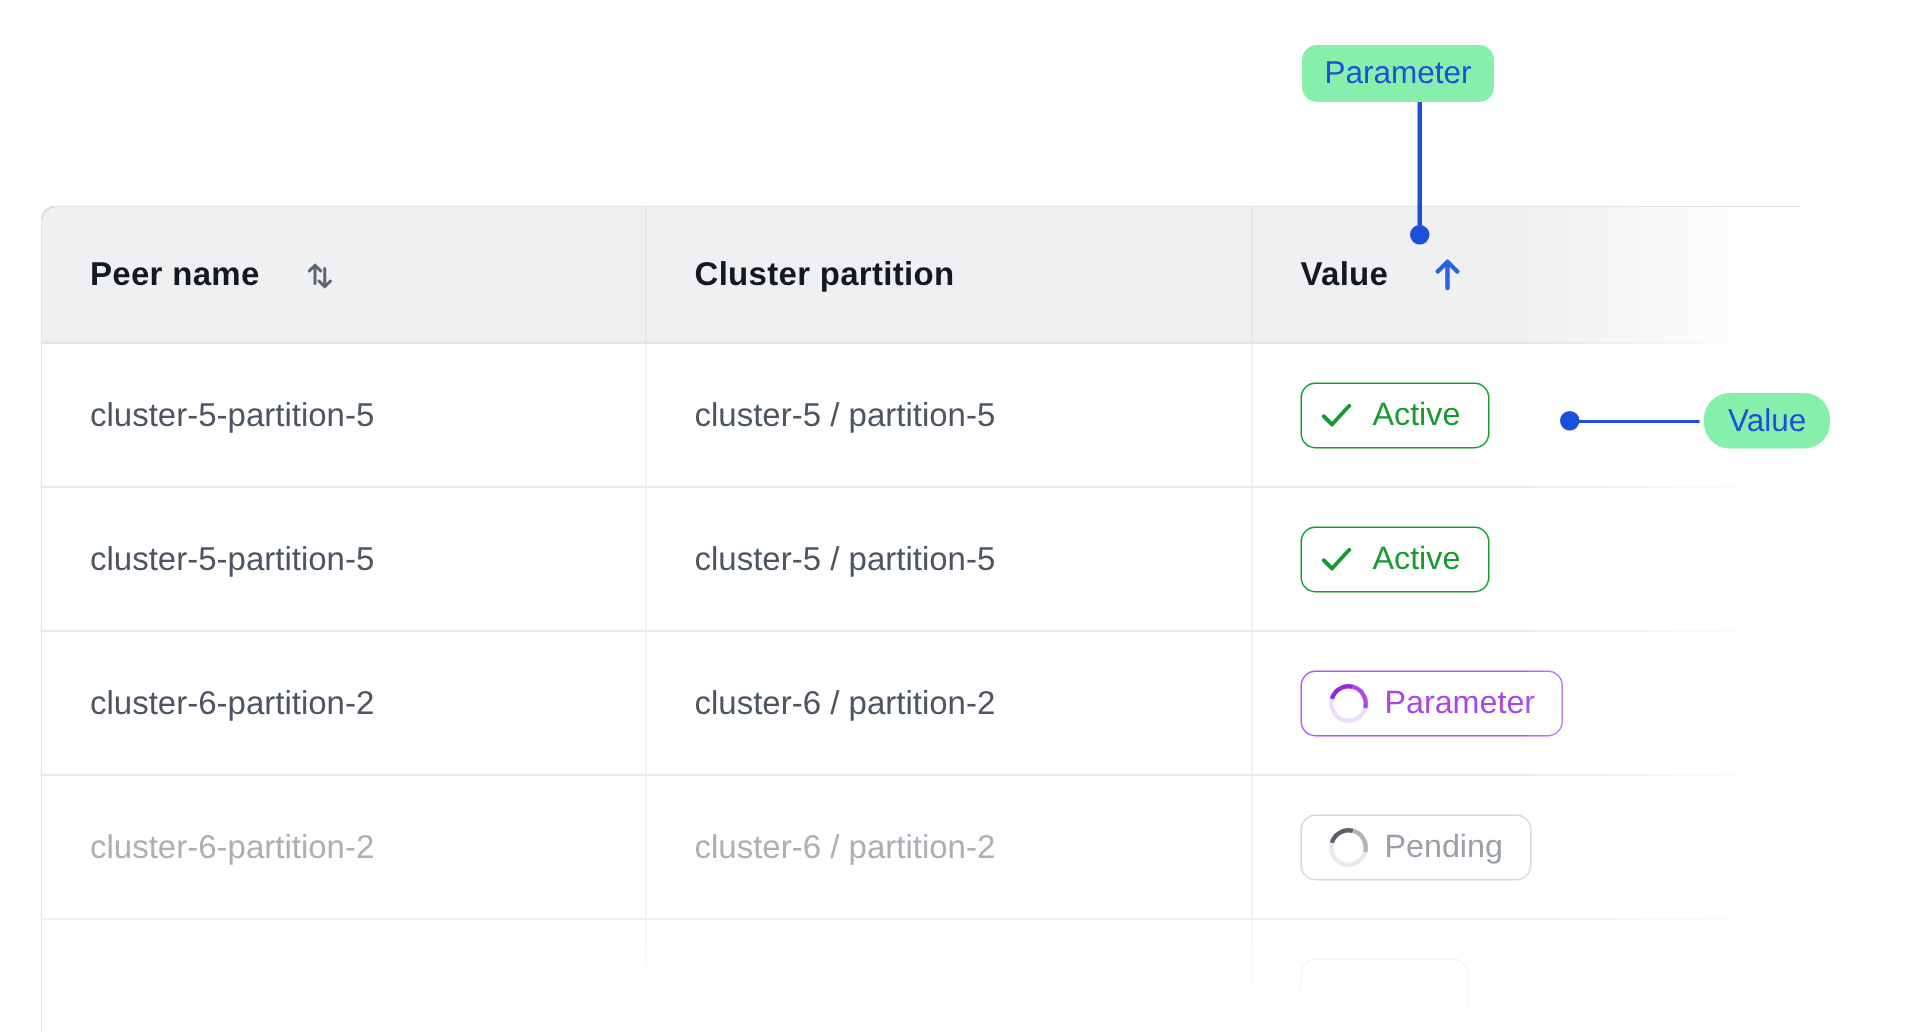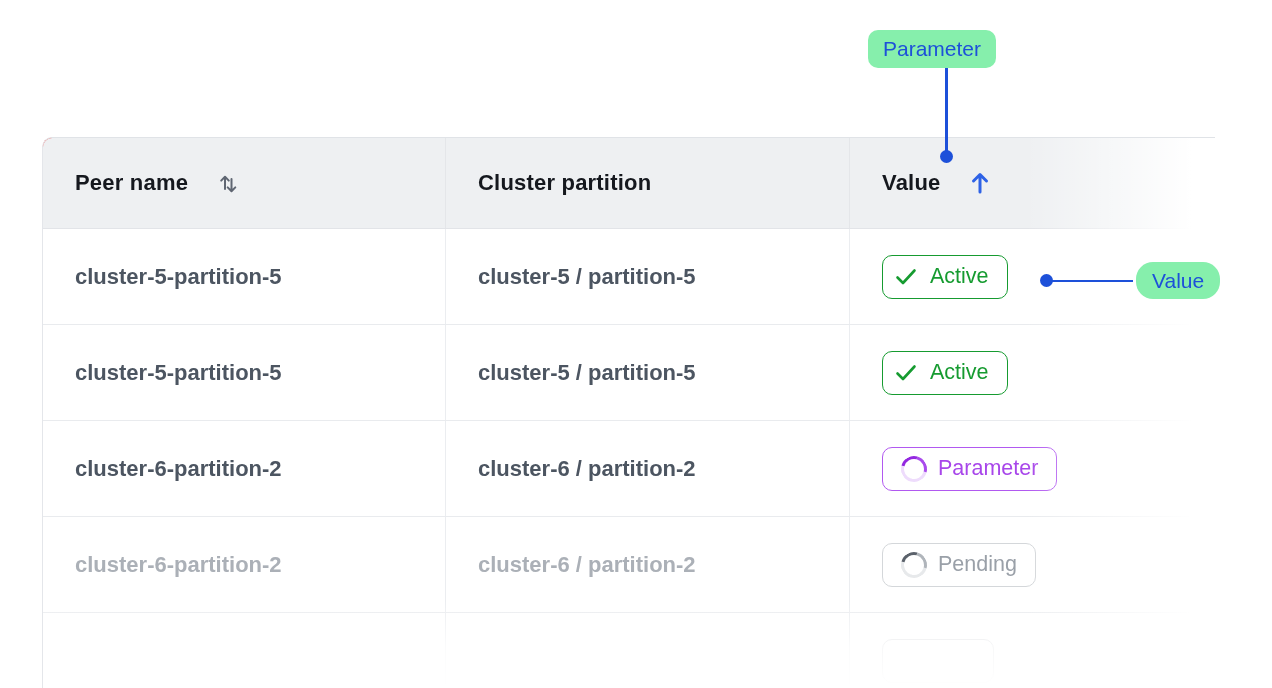--- a/index.html
+++ b/index.html
@@ -1,34 +1,34 @@
 <!DOCTYPE html>
 <html><head>
 <meta charset="utf-8">
 <style>
   * { margin:0; padding:0; box-sizing:border-box; }
   html,body { width:1272px; height:688px; background:#ffffff; overflow:hidden;
               font-family:"Liberation Sans","DejaVu Sans",sans-serif; }
   .stage { position:relative; width:1272px; height:688px; background:#fff; }
 
   
-  .table { position:absolute; left:42px; top:137px; width:1173px; height:551px;
+  .table { position:absolute; left:27px; top:137px; width:1173px; height:551px;
            overflow:hidden; border-left:1px solid #e4e6ea; border-top:1px solid #e0e3e7;
            border-top-left-radius:10px; background:#ef4444; }
   .thead { display:flex; height:91px; background:#eef0f2; border-bottom:1px solid #e2e4e8; }
   .th { display:flex; align-items:center; padding-left:32px;
         font-size:22px; font-weight:700; color:#15181e; letter-spacing:.2px; }
   .col-peer   { width:403px; border-right:1px solid #e4e6e9; }
   .col-cluster{ width:404px; border-right:1px solid #e4e6e9; }
   .col-status { flex:1; }
   .sort-icon { margin-left:26px; display:inline-flex; }
 
   .tbody .tr { display:flex; height:96px; border-bottom:1px solid #e9ebee; background:#fff; }
   .td { display:flex; align-items:center; padding-left:32px; font-size:22px; color:#4c5561; }
-  .tbody .col-peer, .tbody .col-cluster { border-right:1px solid #ebedf0;font-weight:bold; }
+  .tbody .col-peer, .tbody .col-cluster { border-right:1px solid #ebedf0; }
   .tr.faded .td { color:#abb0b7; }
 
   
   .badge { display:inline-flex; align-items:center; gap:11px; height:44px;
            padding:0 18px; border-radius:10px; border:1.5px solid; background:#fff;
            font-size:21.5px; font-weight:500; }
   .badge.active   { border-color:#169b30; color:#169b30;padding-left:10px; }
   .badge.starting { border-color:#b159f0; color:#a846ea; }
   .badge.pending  { border-color:#d4d7da; color:#9aa0a8;justify-content:center; }
   .badge.cutoff   { border-color:#dbdde0; min-width:112px; }

